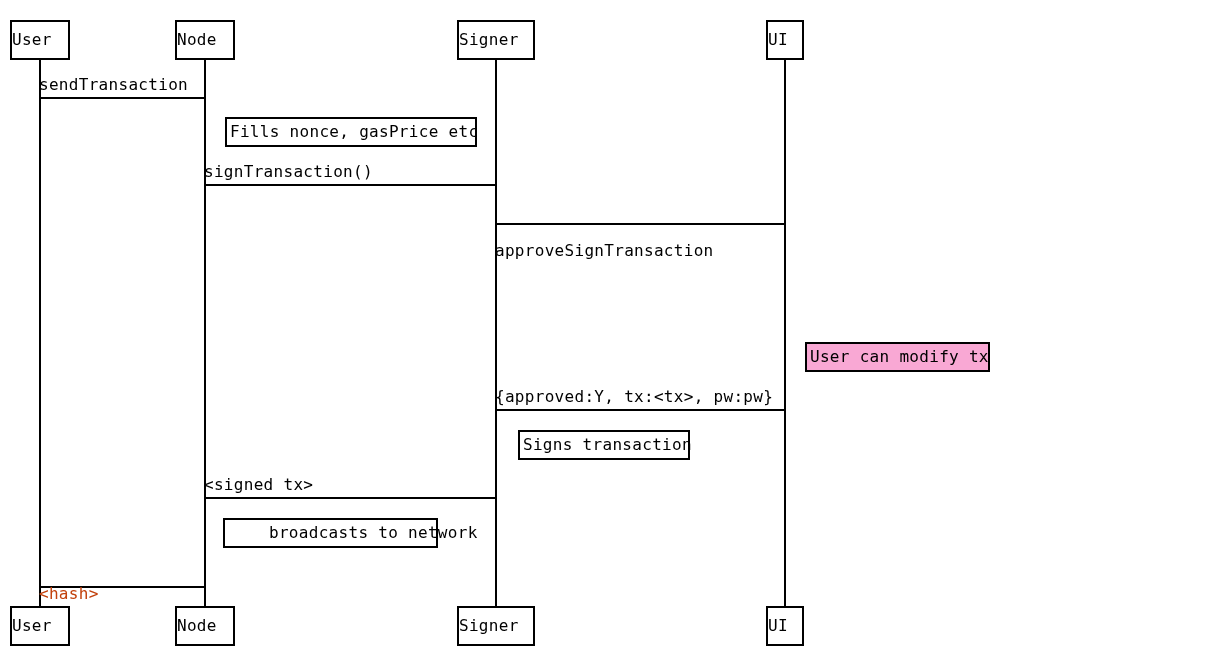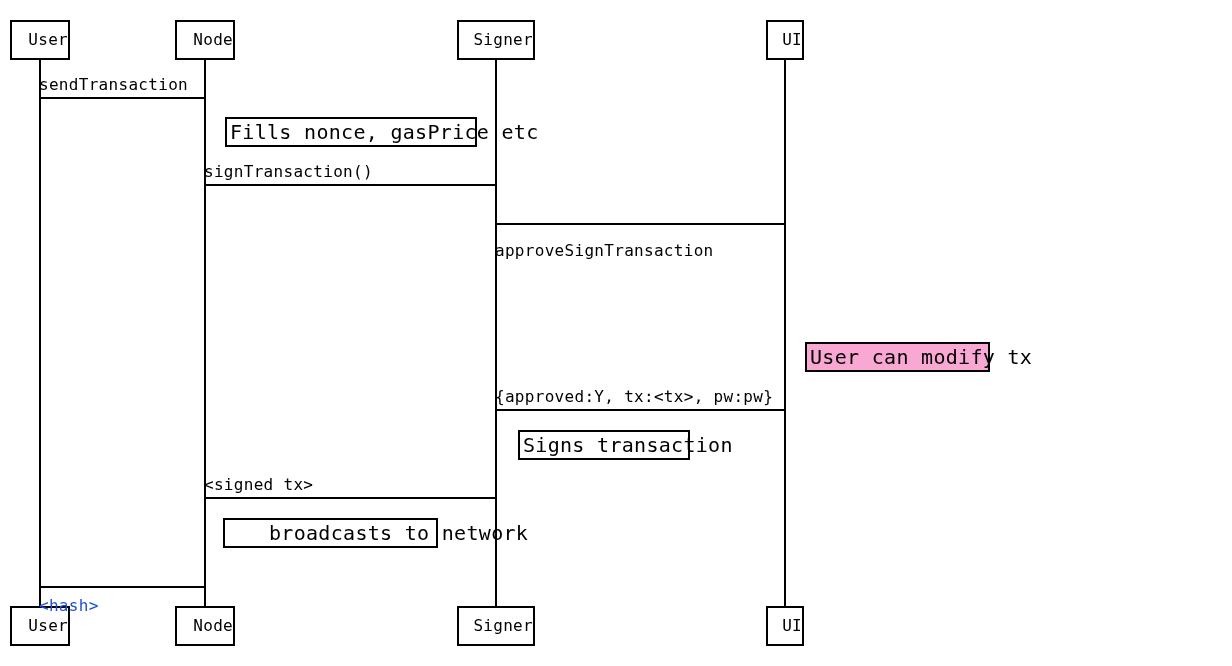--- a/index.html
+++ b/index.html
@@ -13,21 +13,21 @@
     position: relative;
     width: 1232px; height: 666px;
     background: #ffffff;
     overflow: hidden;
   }
   .actor-box {
     position: absolute;
     height: 40px;
     border: 2px solid #000;
     background: #fff;
-    text-align: right;
+    text-align: left;
     font-size: 16px;
     line-height: 36px;
     letter-spacing: 0.3px;
     white-space: pre;
   }
   .lifeline {
     position: absolute;
     width: 2px;
     background: #000;
   }
@@ -42,21 +42,21 @@
     line-height: 20px;
     font-size: 16px;
     letter-spacing: 0.3px;
     text-align: left;
     white-space: pre;
   }
   .note-box {
     position: absolute;
     border: 2px solid #000;
     background: #fff;
-    font-size: 20px;
+    font-size: 16px;
     letter-spacing: 0.3px;
     line-height: 26px;
     padding-left: 3px;
     white-space: pre;
     overflow: visible;
   }
 </style>
 </head>
 <body>
 
@@ -77,18 +77,18 @@
     <div class="msg-label" style="left: 39px; top: 75px; width: 167px; color: rgb(0, 0, 0);">sendTransaction</div>
     <div class="msg-line" style="left: 204px; top: 184px; width: 293px; background: rgb(0, 0, 0);"></div>
     <div class="msg-label" style="left: 204px; top: 162px; width: 293px; color: rgb(0, 0, 0);">signTransaction()</div>
     <div class="msg-line" style="left: 495px; top: 223px; width: 291px; background: rgb(0, 0, 0);"></div>
     <div class="msg-label" style="left: 495px; top: 201px; width: 291px; color: rgb(0, 0, 0); margin-top: 40px;">approveSignTransaction</div>
     <div class="msg-line" style="left: 495px; top: 409px; width: 291px; background: rgb(0, 0, 0);"></div>
     <div class="msg-label" style="left: 495px; top: 387px; width: 291px; color: rgb(0, 0, 0);">{approved:Y, tx:&lt;tx&gt;, pw:pw}</div>
     <div class="msg-line" style="left: 204px; top: 497px; width: 293px; background: rgb(0, 0, 0);"></div>
     <div class="msg-label" style="left: 204px; top: 475px; width: 293px; color: rgb(0, 0, 0);">&lt;signed tx&gt;</div>
     <div class="msg-line" style="left: 39px; top: 586px; width: 167px; background: rgb(0, 0, 0);"></div>
-    <div class="msg-label" style="left: 39px; top: 596px; width: 136px; color: #1d4ed8;">&lt;hash&gt;</div>
+    <div class="msg-label" style="left: 39px; top: 584px; width: 136px; color: #c2410c;">&lt;hash&gt;</div>
     <div class="note-box" style="left: 225px; top: 117px; width: 252px; height: 30px; border-color: rgb(0, 0, 0); background: rgb(255, 255, 255); color: rgb(0, 0, 0);">Fills nonce, gasPrice etc</div>
     <div class="note-box" style="left: 805px; top: 342px; width: 185px; height: 30px; border-color: rgb(0, 0, 0); background: #f9a8d4; color: rgb(0, 0, 0);">User can modify tx</div>
     <div class="note-box" style="left: 518px; top: 430px; width: 172px; height: 30px; border-color: rgb(0, 0, 0); background: rgb(255, 255, 255); color: rgb(0, 0, 0);">Signs transaction</div>
     <div class="note-box" style="left: 223px; top: 518px; width: 215px; height: 30px; border-color: rgb(0, 0, 0); background: rgb(255, 255, 255); color: rgb(0, 0, 0); padding-left: 44px;">broadcasts to network</div>
   </div>
 
 </body></html>

